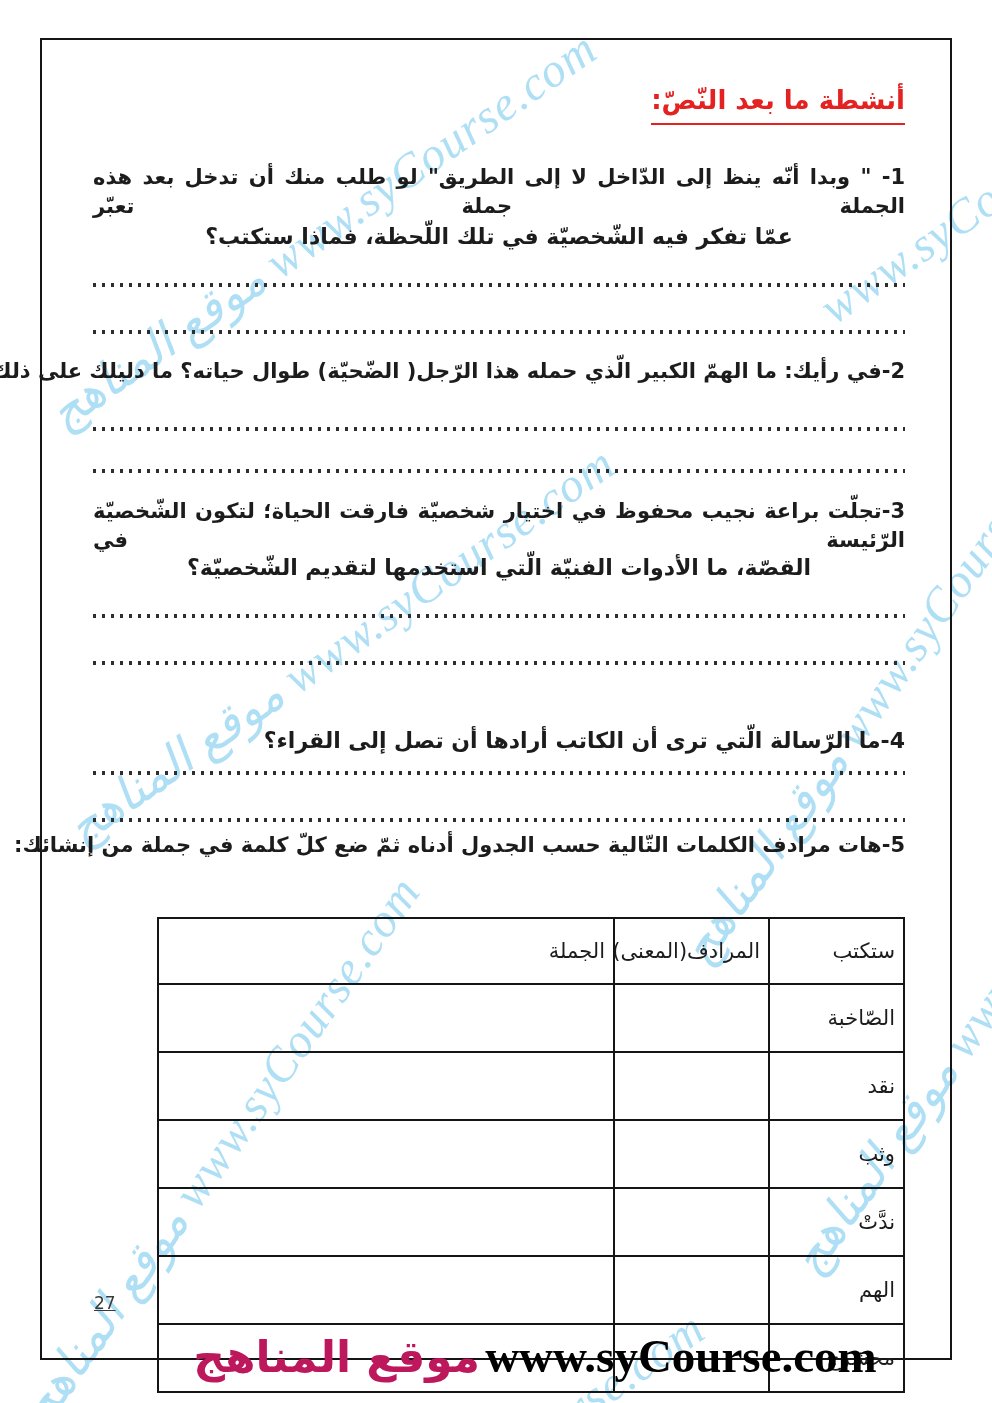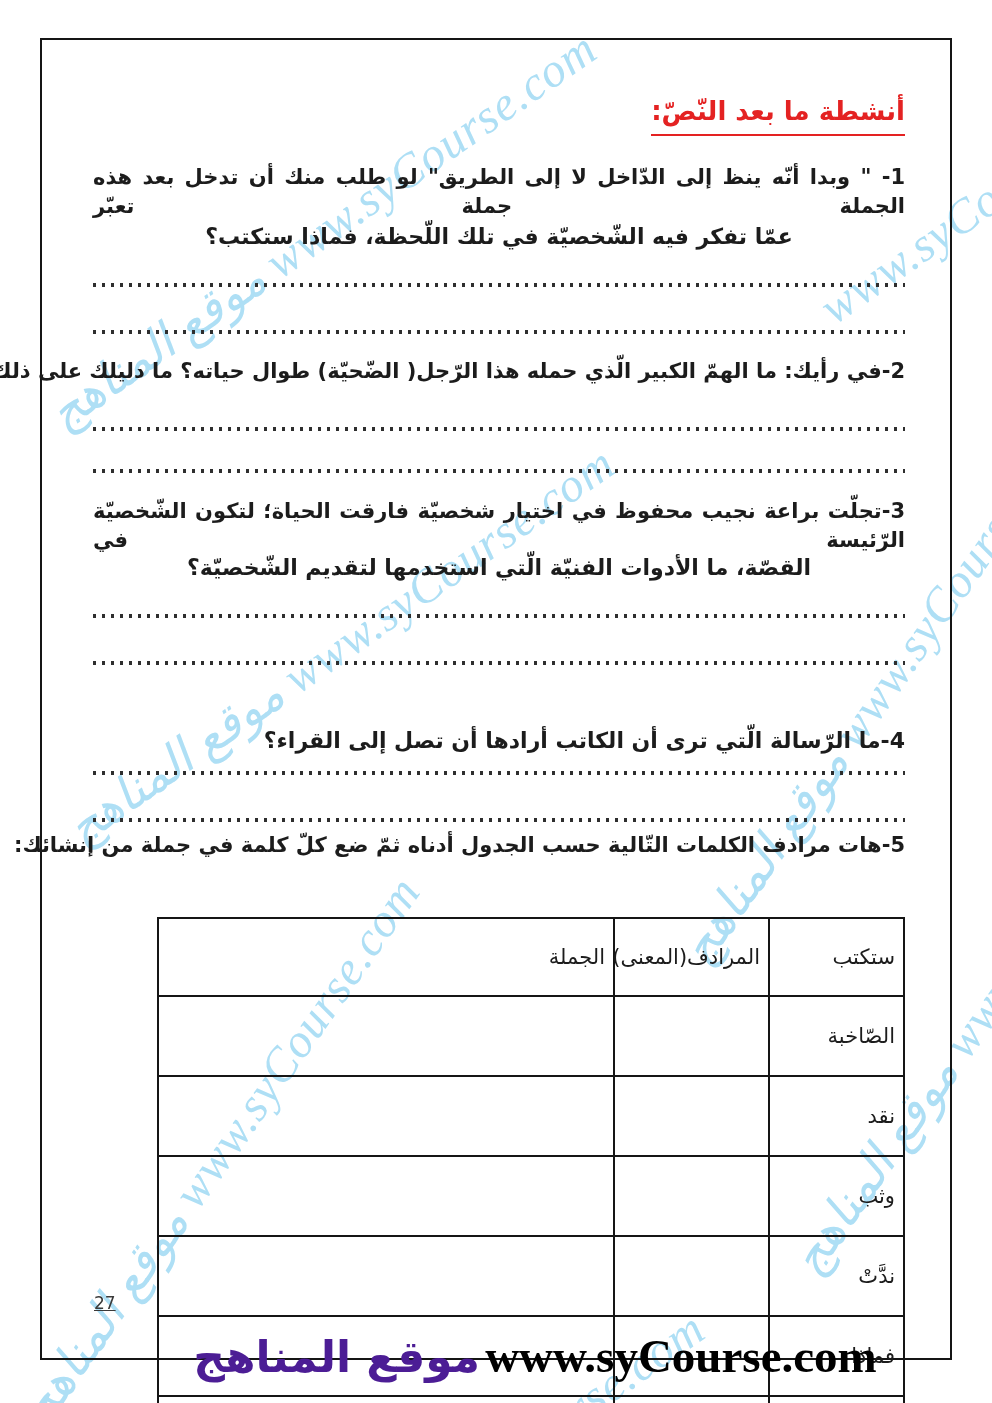--- a/index.html
+++ b/index.html
@@ -22,21 +22,21 @@
   .w6{left:990px; top:1000px; transform:translate(-50%,-50%) rotate(-55deg);}
   .w7{left:430px; top:1510px; transform:translate(-50%,-50%) rotate(-35deg);}
   
   .frame{
     position:absolute; z-index:1; box-sizing:border-box;
     left:40px; top:38px; width:912px; height:1322px;
     border:2.4px solid #151515;
   }
   
   .title{
-    position:absolute; z-index:2; right:87px; top:95px; margin:0;
+    position:absolute; z-index:2; right:87px; top:84px; margin:0;
     font-size:26px; font-weight:bold; color:#e42222;
     border-bottom:2.5px solid #e42222; padding-bottom:5px; line-height:1.3;
   }
   
   .qline{
     position:absolute; z-index:2; left:93px; width:812px; margin:0;
     font-weight:bold; line-height:1.4; text-align:right;
   }
   .fs-l{font-size:21px;}
   .fs-s{font-size:22px;}
@@ -56,35 +56,35 @@
   .d3{top:427px;} .d4{top:469px;}
   .d5{top:614px;} .d6{top:661px;}
   .d7{top:771px;} .d8{top:818px;}
   
   .vocab{
     position:absolute; z-index:2; left:157px; top:917px; width:746px;
     border-collapse:collapse; table-layout:fixed;
   }
   .vocab th,.vocab td{
     border:2px solid #151515; font-weight:normal; font-size:21px;
-    text-align:right; vertical-align:middle; padding:16px 8px;
+    text-align:right; vertical-align:middle; padding:10px 8px;
   }
   .vocab th{height:44px;}
   .vocab td{height:46px;}
   .c-word{width:135px;} .c-syn{width:155px;} .c-sent{width:456px;}
   
   .pagenum{
     position:absolute; z-index:2; left:94px; top:1293px;
     font-size:17px; color:#3a3a3a;text-decoration:underline;
   }
   .footer{
     position:absolute; z-index:2; left:78px; right:0; top:1329px;
     text-align:center; white-space:nowrap;
   }
-  .f-ar{font-size:44px; font-weight:bold; color:#4c1d95;}
+  .f-ar{font-size:44px; font-weight:bold; color:#be185d;}
   .f-url{font-size:47px; font-weight:bold; color:#000; font-family:"Liberation Serif", serif;}
 </style>
 </head>
 <body>
 
 <div class="sheet">
 
   <div class="wm-layer">
     <span class="wm w1" dir="ltr">موقع المناهج www.syCourse.com</span>
     <span class="wm w2" dir="ltr">www.syCourse.com</span>
@@ -147,21 +147,21 @@
         <td>وثب</td>
         <td></td>
         <td></td>
       </tr>
       <tr>
         <td>ندَّتْ</td>
         <td></td>
         <td></td>
       </tr>
       <tr>
-        <td>فماذا</td>
+        <td>الهم</td>
         <td></td>
         <td></td>
       </tr>
       <tr>
         <td>محشرج</td>
         <td></td>
         <td></td>
       </tr>
     </tbody>
   </table>

